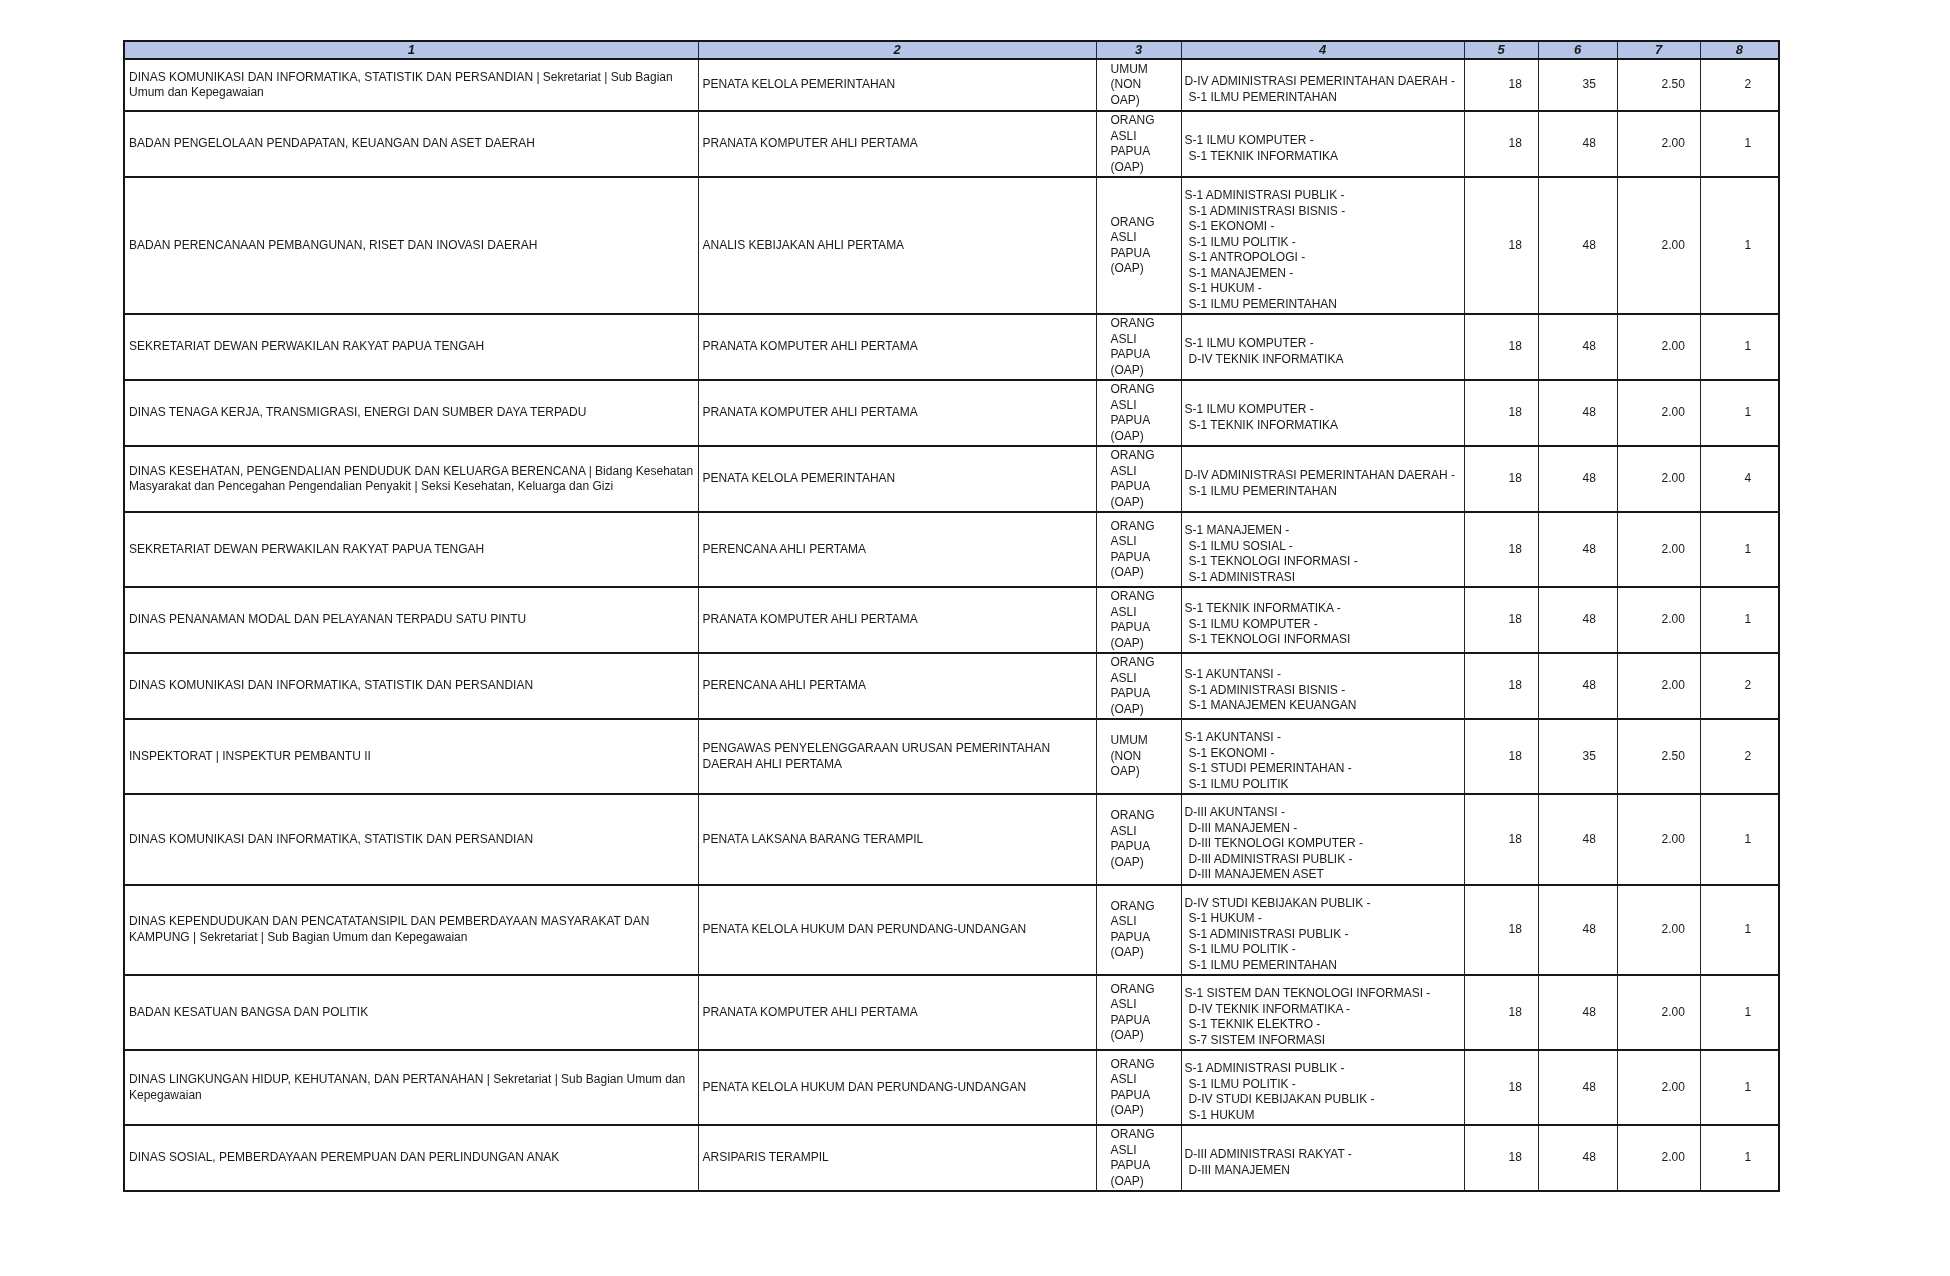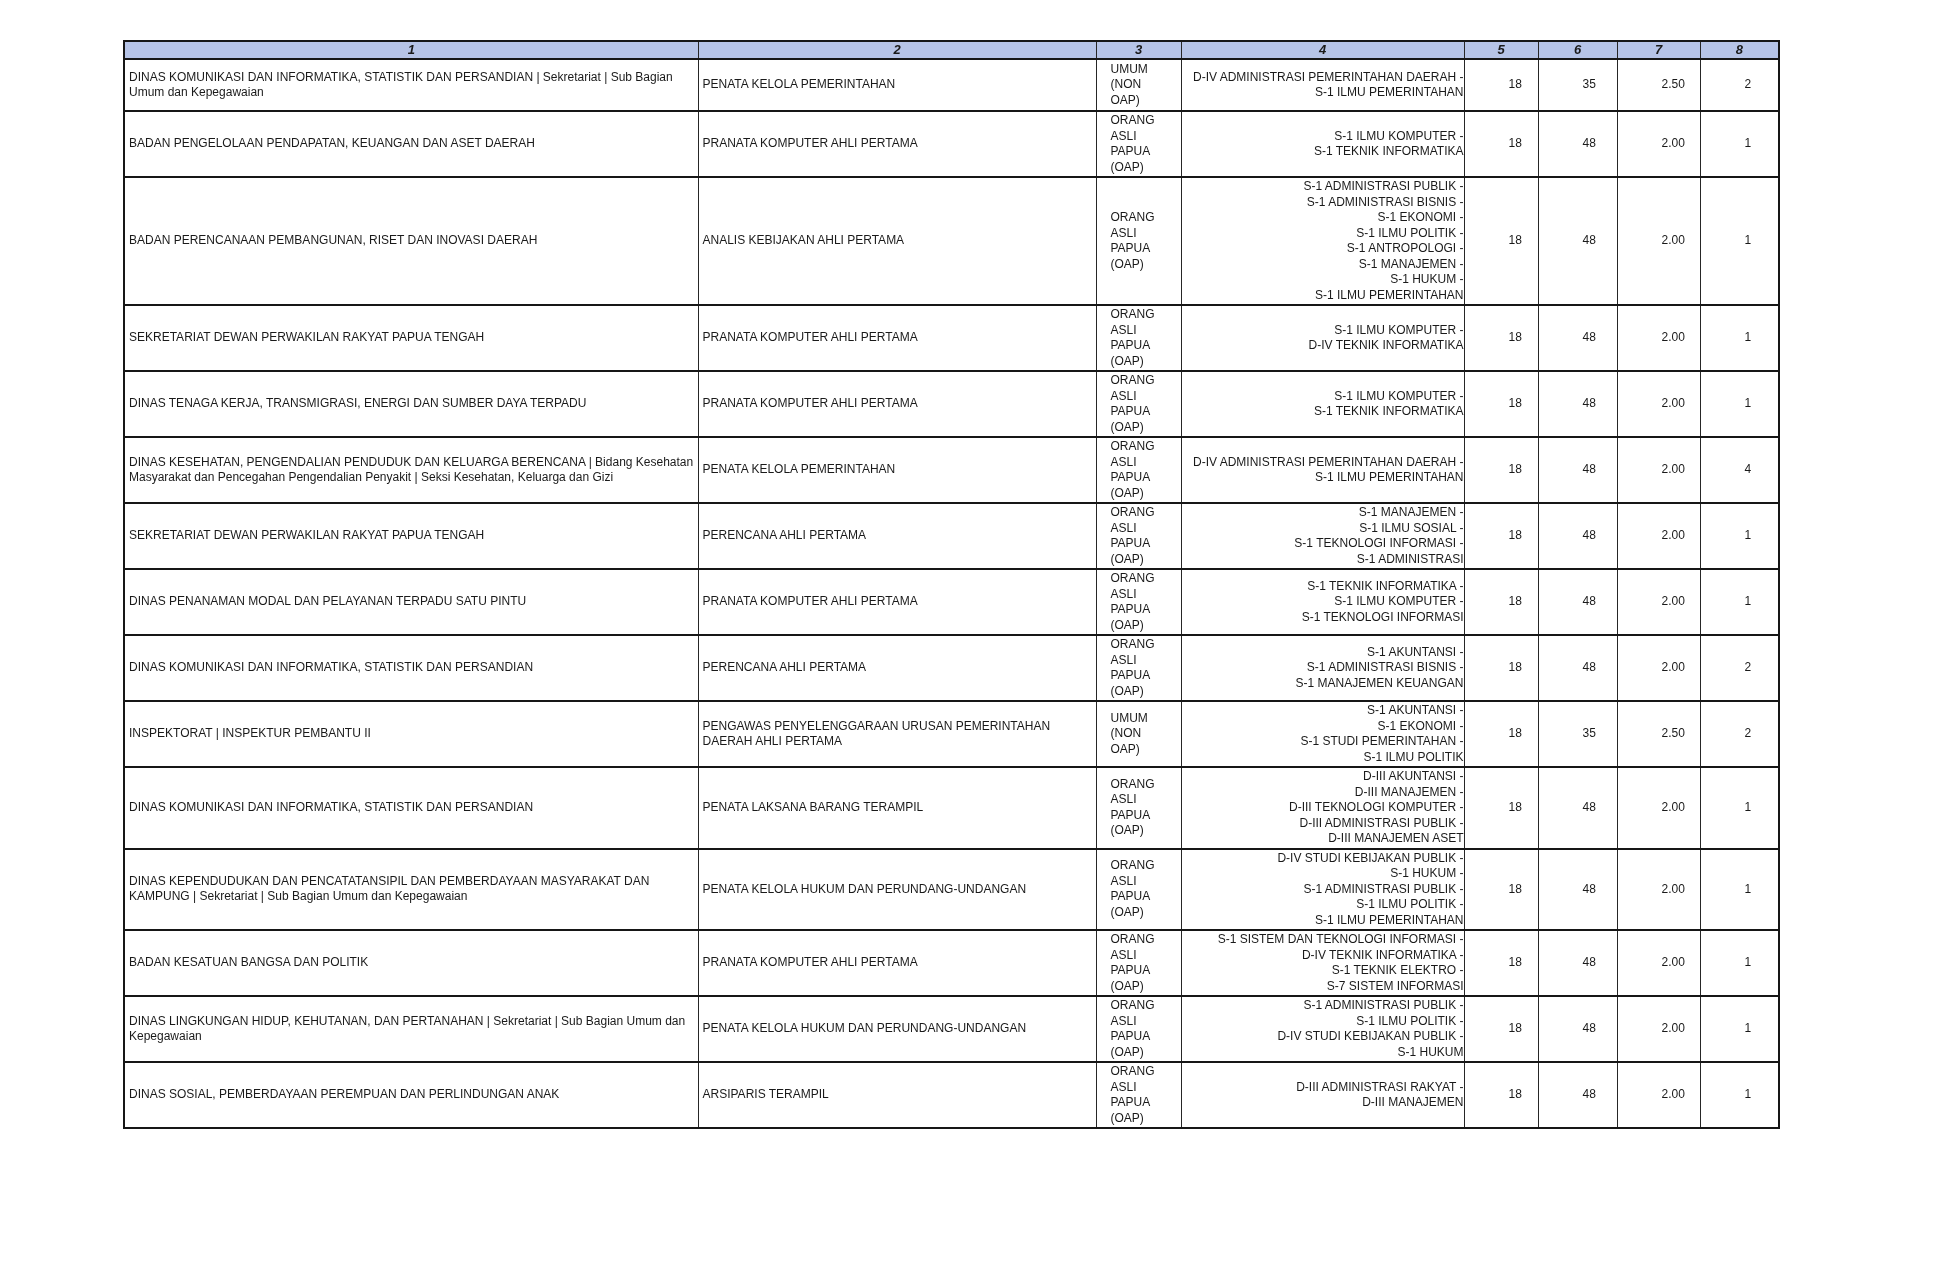--- a/index.html
+++ b/index.html
@@ -50,21 +50,21 @@
     line-height: 15.5px;
     vertical-align: middle;
     padding: 2px 4px;
     border-top: 2px solid var(--border-heavy, #161616);
     border-bottom: 2px solid var(--border-heavy, #161616);
   }
   table.formasi { border: 2.5px solid var(--border-heavy, #161616); }
   tbody tr { height: 52px; }
   td.cell-unit, td.cell-position { text-align: left; }
   td.cell-category { text-align: left; padding: 1px 14px; }
-  td.cell-education { padding: 1px 0 1px 3px; text-align: right; }
+  td.cell-education { padding: 10px 0 1px 3px; }
   .edu { overflow: hidden; white-space: nowrap; }
   .edu div + div { padding-left: 4px; }
   td.cell-num { text-align: left; padding-left: 44px; }
 </style>
 </head>
 <body>
 
 <div class="sheet">
   <table class="formasi">
     <colgroup>

